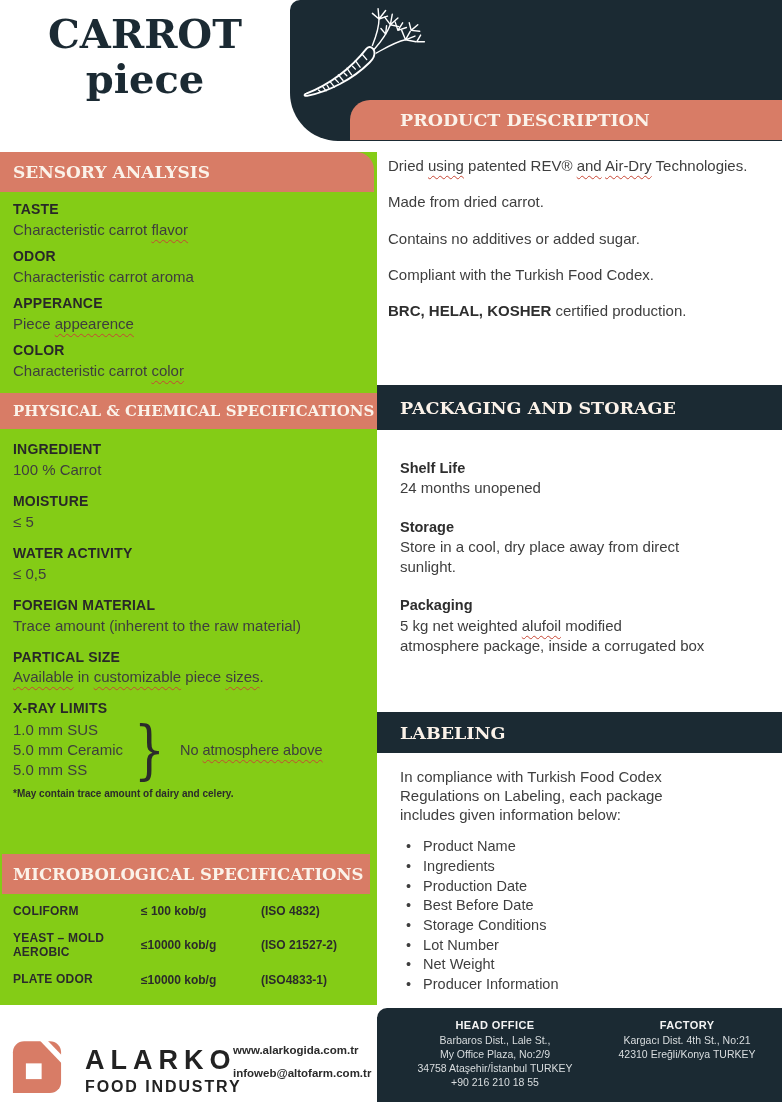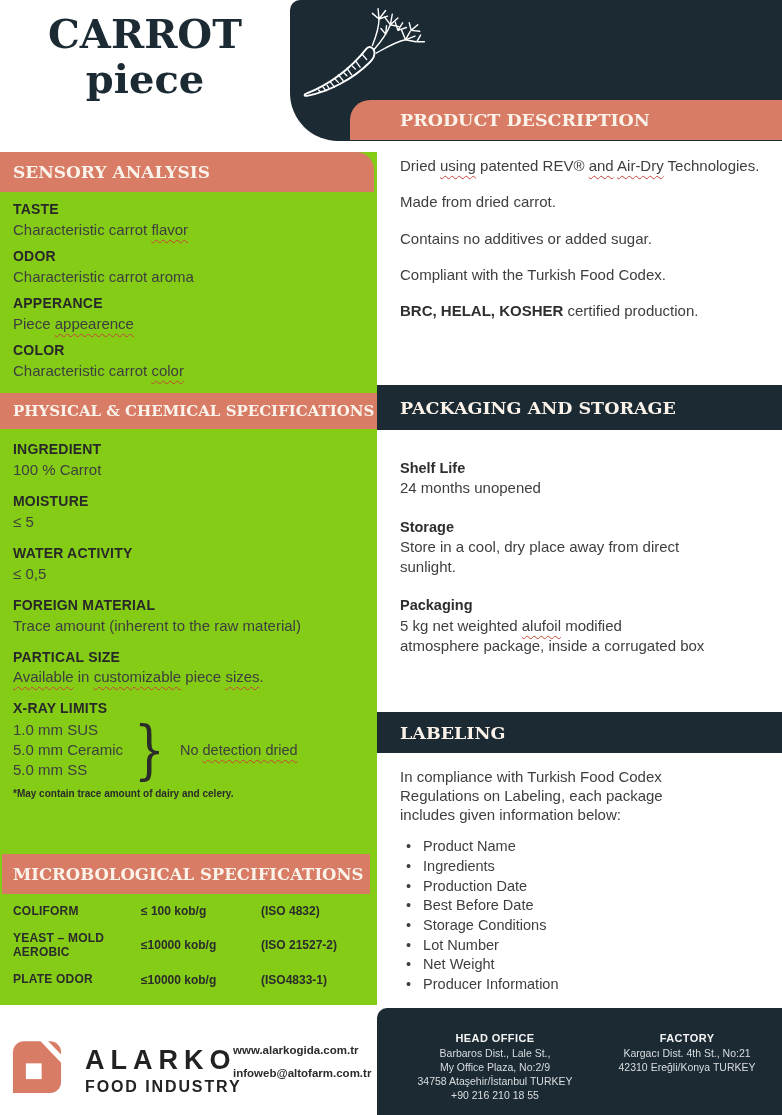--- a/index.html
+++ b/index.html
@@ -46,40 +46,40 @@
               line-height:1;transform:scaleY(1.1) scaleX(.85);}
   .xray-note{font-size:14.5px;color:#3e3e3e;margin-left:4px;}
   .footnote{margin-top:8px;font-size:10px;font-weight:700;color:#2b2b2b;}
 
   .micro-table{left:13px;top:752px;right:8px;display:grid;
                grid-template-columns:128px 120px 1fr;row-gap:13px;align-items:center;
                font-weight:700;font-size:12px;color:#2b2b2b;}
   .micro-name{line-height:1.18;letter-spacing:.2px;}
 
   
-  .pd-content{left:400px;top:156px;width:378px;}
+  .pd-content{left:388px;top:156px;width:378px;}
   .pd-content p{margin:0 0 16px 0;font-size:15px;line-height:1.35;color:#3e3e3e;}
   .ps-content{left:400px;top:458px;width:312px;}
   .ps-group{margin-bottom:18px;}
   .ps-label{font-weight:700;font-size:14.5px;color:#2e2e2e;line-height:1.4;}
   .ps-value{font-size:15px;color:#3e3e3e;line-height:1.35;}
   .lb-content{left:400px;top:768px;width:312px;}
   .lb-intro{font-size:15px;line-height:1.25;color:#3e3e3e;}
   .lb-list{list-style:none;margin:14px 0 0 0;padding:0;}
   .lb-list li{display:flex;font-size:14.5px;line-height:1.22;color:#3e3e3e;margin-bottom:2px;}
   .lb-list li::before{content:"\2022";margin:0 12px 0 6px;color:#3e3e3e;}
 
   
   .sq{text-decoration:underline;text-decoration-style:wavy;
       text-decoration-color:#c74634;text-decoration-thickness:1px;text-underline-offset:4px;}
   .bseg{font-weight:700;color:#2e2e2e;}
 
   
-  .footer-dark{left:377px;top:1008px;width:405px;height:107px;background:#1b2a33;
-               border-radius:10px 0 0 0;display:flex;box-sizing:border-box;padding-top:24px;}
+  .footer-dark{left:377px;top:1008px;width:405px;height:94px;background:#1b2a33;
+               border-radius:10px 0 0 0;display:flex;box-sizing:border-box;padding-top:11px;}
   .fo-col{text-align:center;}
   .fo-head{width:212px;margin-left:12px;}
   .fo-fact{width:172px;margin-left:0;}
   .fo-title{font-weight:700;font-size:11px;color:#f4f4f4;letter-spacing:.4px;margin-bottom:3px;}
   .fo-lines div{font-size:10.5px;color:#d9dddf;line-height:1.32;}
 
   .logo{left:12px;top:1040px;display:flex;align-items:flex-end;gap:23px;}
   .logo-text{display:flex;flex-direction:column;}
   .logo-name{font-weight:700;font-size:27px;letter-spacing:6px;color:#222;line-height:1;}
   .logo-tag{font-weight:700;font-size:16px;letter-spacing:1.9px;color:#222;margin-top:4px;}
@@ -188,21 +188,21 @@
       </div>
       <div class="spec-item">
         <div class="spec-label">X-RAY LIMITS</div>
         <div class="xray-row">
           <div class="xray-lines">
               <div>1.0 mm SUS</div>
               <div>5.0 mm Ceramic</div>
               <div>5.0 mm SS</div>
             </div>
           <div class="xray-brace">}</div>
-          <div class="xray-note"><span>No </span><span class="sq">detection dried</span></div>
+          <div class="xray-note"><span>No </span><span class="sq">atmosphere above</span></div>
         </div>
       </div>
       <div class="footnote">*May contain trace amount of dairy and celery.</div>
     </div>
 
     <div class="abs bar bar-salmon micro-bar">
       <span>MICROBOLOGICAL SPECIFICATIONS</span>
     </div>
     <div class="abs micro-table">
       <div class="micro-name">COLIFORM</div>

